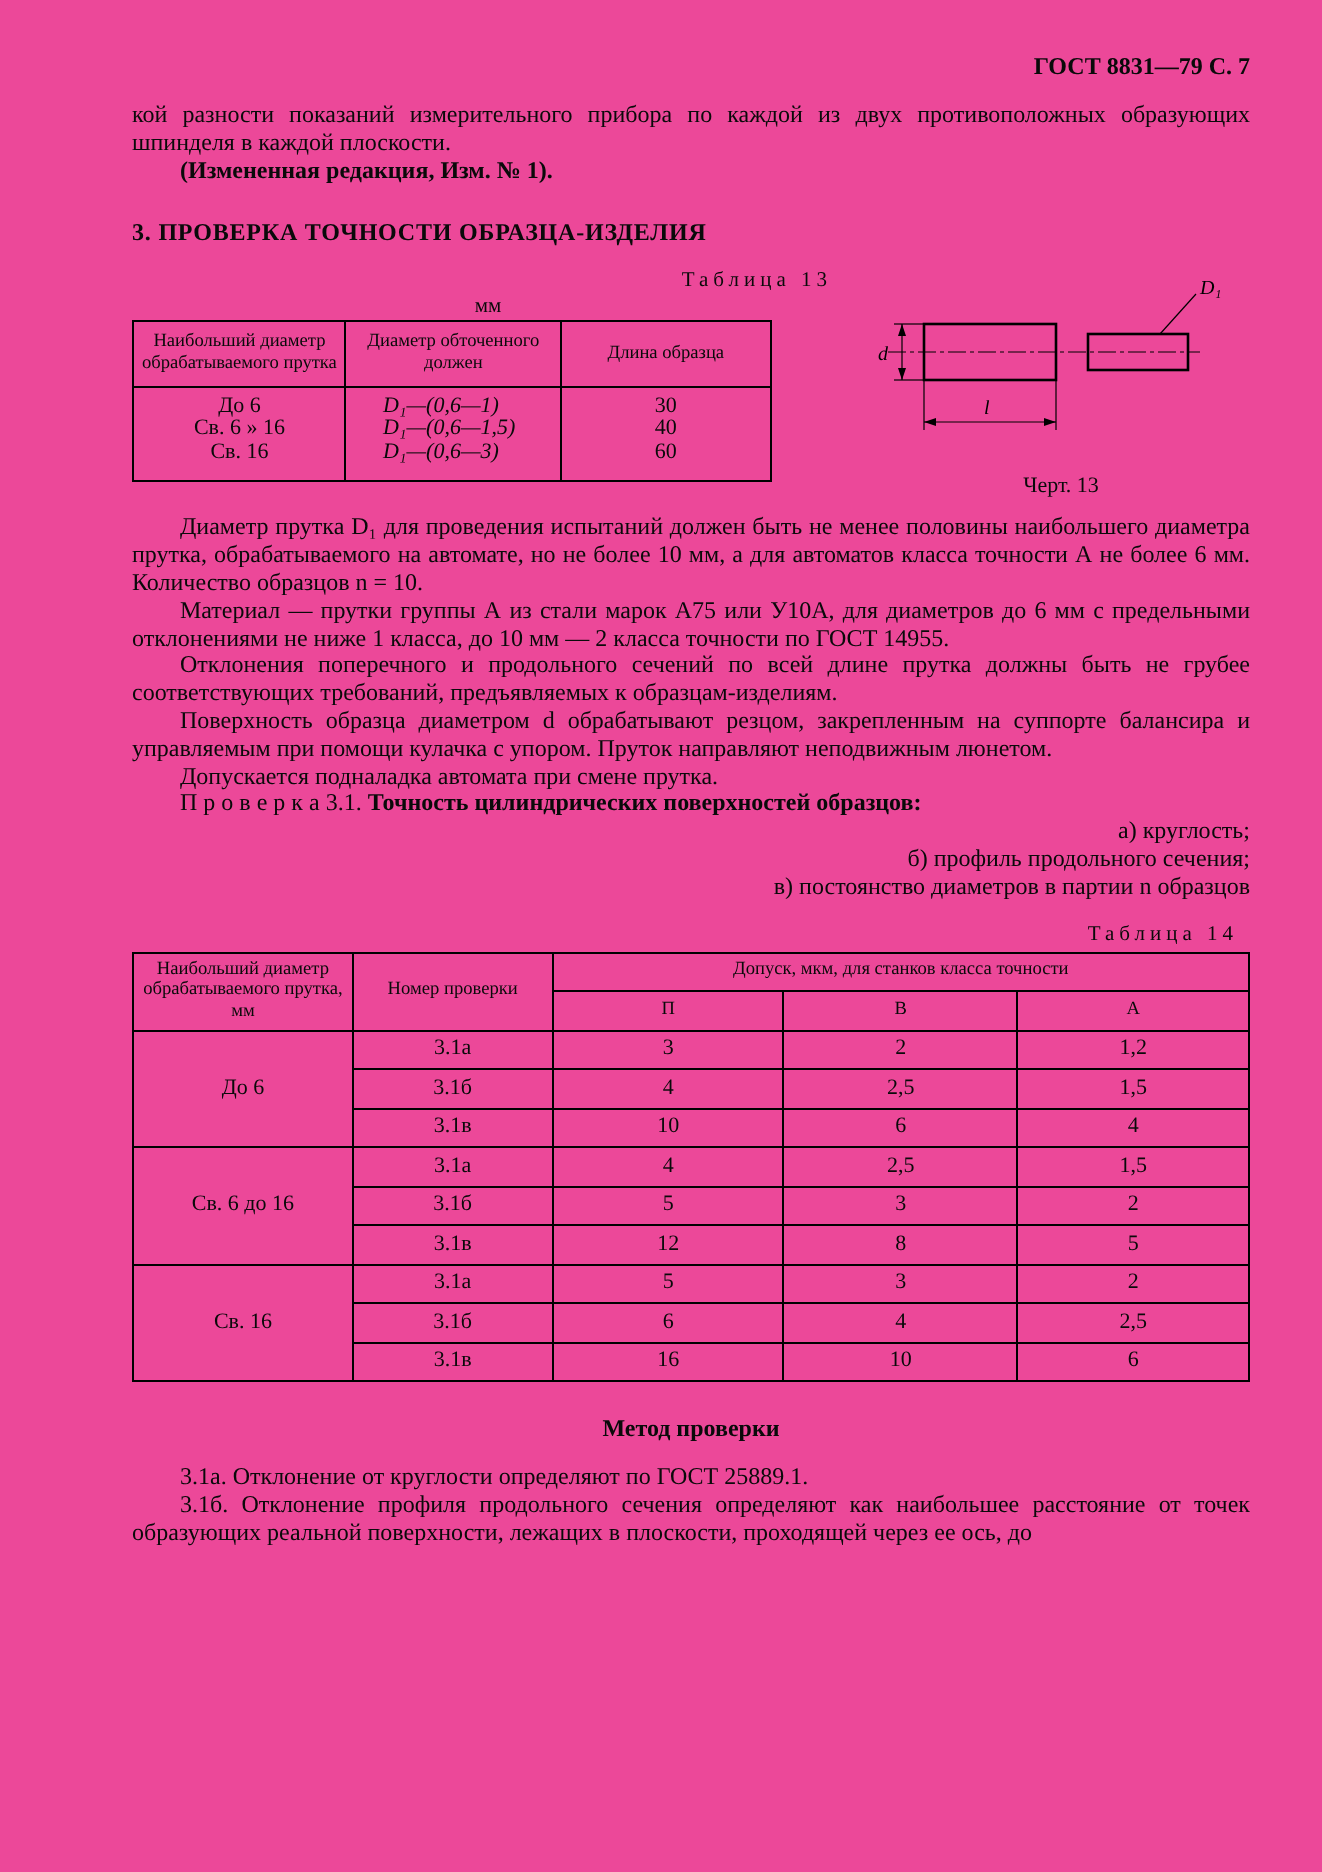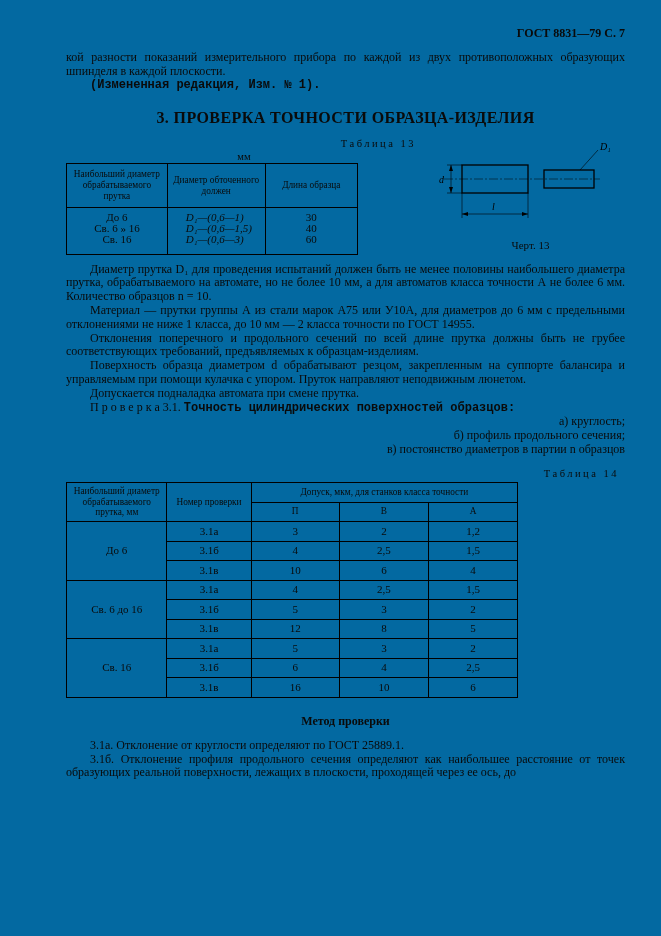--- a/index.html
+++ b/index.html
@@ -1,59 +1,59 @@
 <!DOCTYPE html>
 <html><head>
 <meta charset="utf-8">
 <style>
   html, body { margin: 0; padding: 0; background: #e8e8e8; }
   body { font-family: "Liberation Serif", serif; color: #0a0a0a; }
   .page {
     position: relative;
     width: 661px; height: 936px;
     margin: 0 auto;
-    background: #0369a1;
+    background: #ec4899;
     box-sizing: border-box;
     padding: 26px 36px 4px 66px;
     overflow: hidden;
   }
   .doc-ref {
     text-align: right;
     font-weight: bold;
     font-size: 12px;
     margin-bottom: 10px;
   }
   p.body {
     font-size: 12px;
     line-height: 13.8px;
     text-align: justify;
     margin: 0;
   }
   p.ind { text-indent: 24px; }
-  .bold { font-weight: bold; font-family: Liberation Mono, monospace; }
+  .bold { font-weight: bold; }
   .section-title {
     font-weight: bold;
-    font-size: 16px;
-    text-align: center;
+    font-size: 12px;
+    text-align: left;
     margin: 17px 0 10px 0;
     letter-spacing: 0.4px;
   }
   
   .t13-wrap { display: flex; margin-top: 2px; }
   .t13-left { width: 356px; flex: 0 0 356px; }
   .tbl-cap {
     font-size: 10.5px;
     letter-spacing: 2.5px;
     text-align: right;
     padding-right: 6px;
     line-height: 13px;
   }
   .t13-unit { font-size: 10.5px; text-align: center; line-height: 13px; }
   table { border-collapse: collapse; }
-  table.t13 { width: 292px; border-radius: 13px; }
+  table.t13 { width: 320px; border-radius: 13px; }
   table.t13 th {
     border: 1px solid #000;
     font-weight: normal;
     font-size: 9.3px;
     line-height: 10.8px;
     padding: 5px 4px;
     text-align: center;
     vertical-align: middle;
   }
   table.t13 td {
@@ -67,21 +67,21 @@
   td.c-center, .t13 td.c-center { text-align: center; }
   table.t13 td.c-left { padding-left: 18px; font-style: italic; }
   
   .fig-col { flex: 1; padding-left: 14px; padding-top: 2px; text-align: center; }
   .fig-caption { font-size: 11px; margin-top: 4px; text-align: center; }
   
   .mid { margin-top: 8px; }
   p.list-item { font-size: 12px; line-height: 13.8px; margin: 0; padding-left: 24px; text-align: right; }
   
   .t14-cap-row { margin-top: 10px; margin-bottom: 2px; }
-  table.t14 { width: 452px; }
+  table.t14 { width: 559px; }
   table.t14 th {
     border: 1px solid #000;
     font-weight: normal;
     font-size: 9.3px;
     line-height: 10.8px;
     padding: 3px 4px;
     text-align: center;
     vertical-align: middle;
   }
   table.t14 td {

